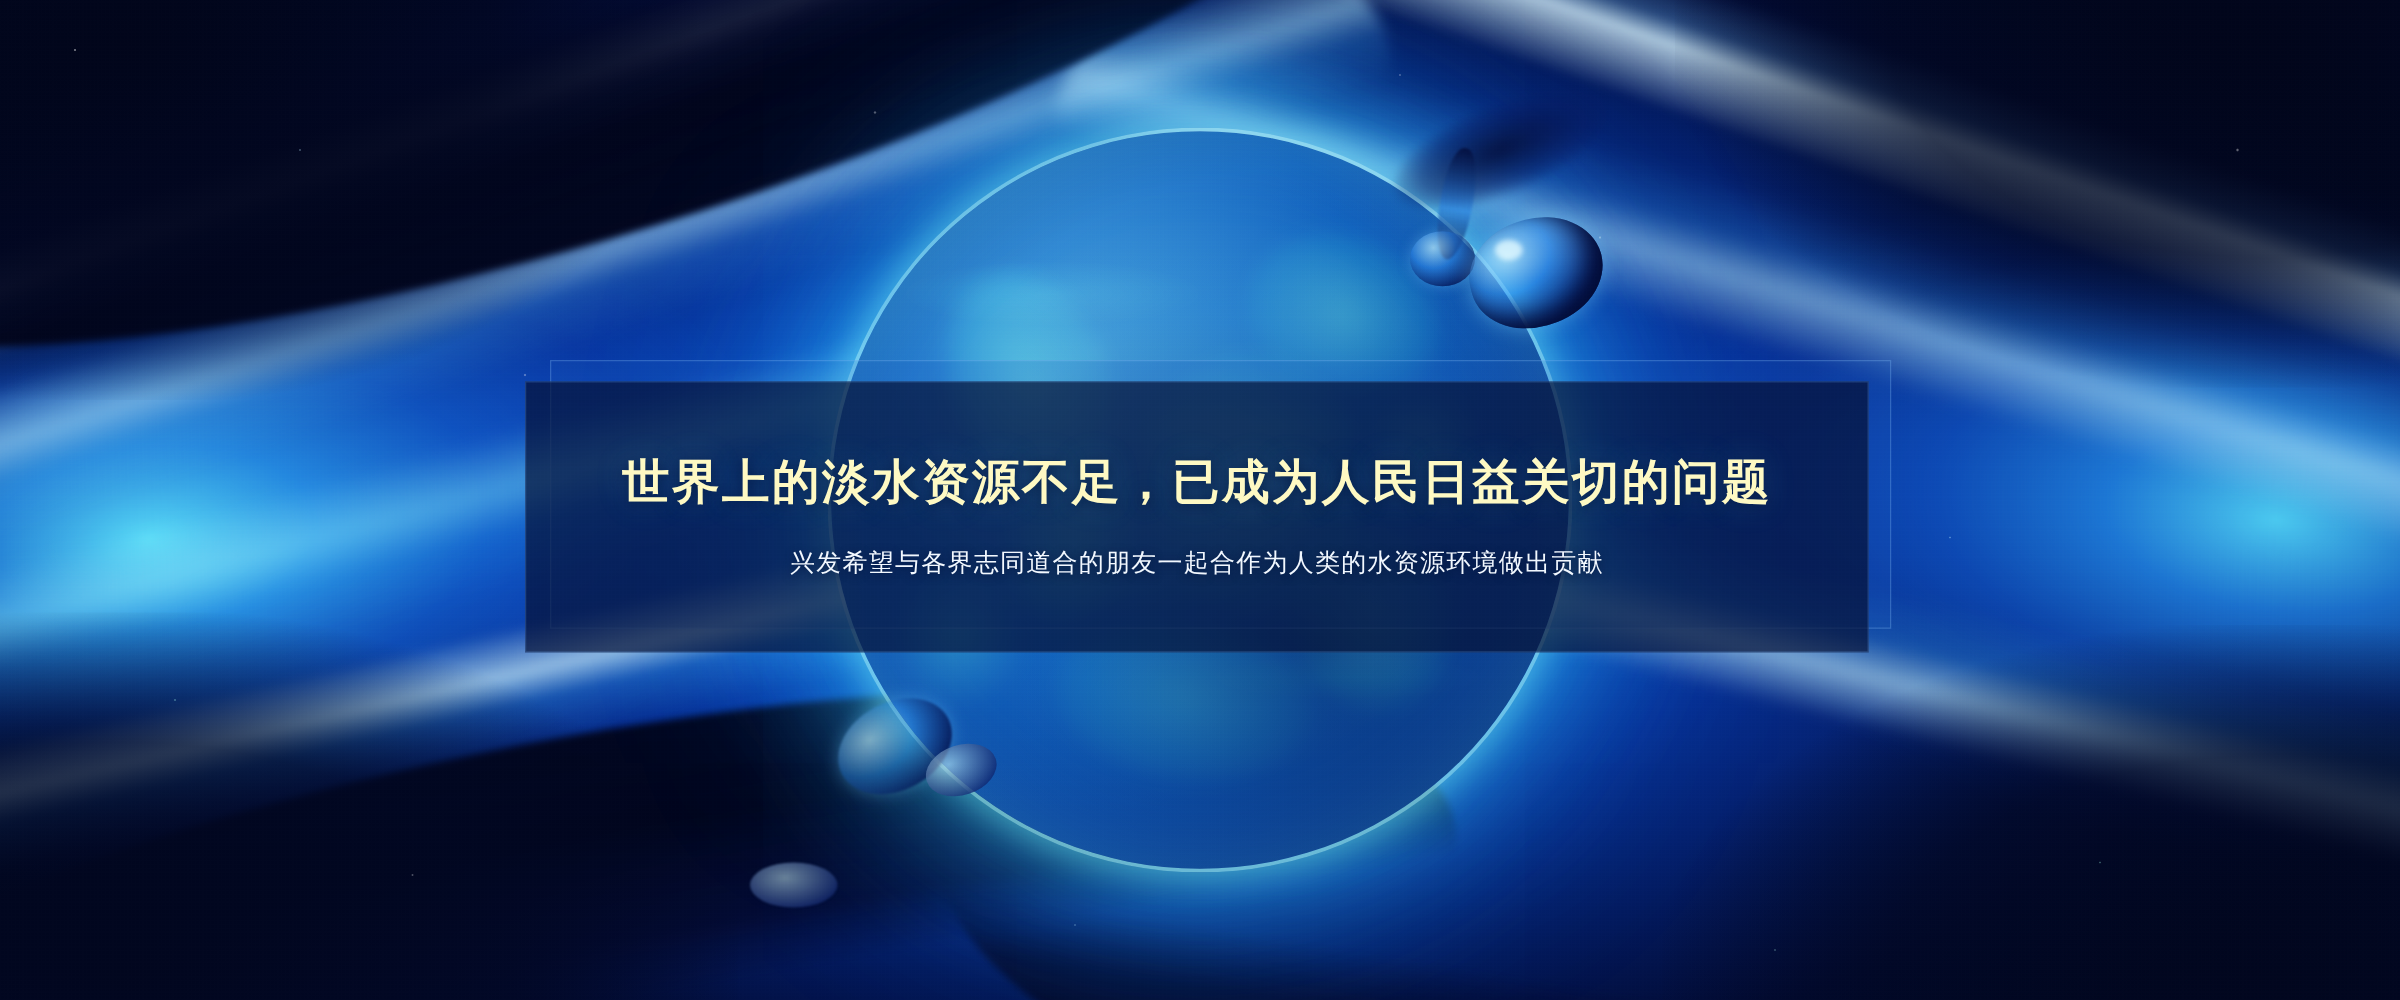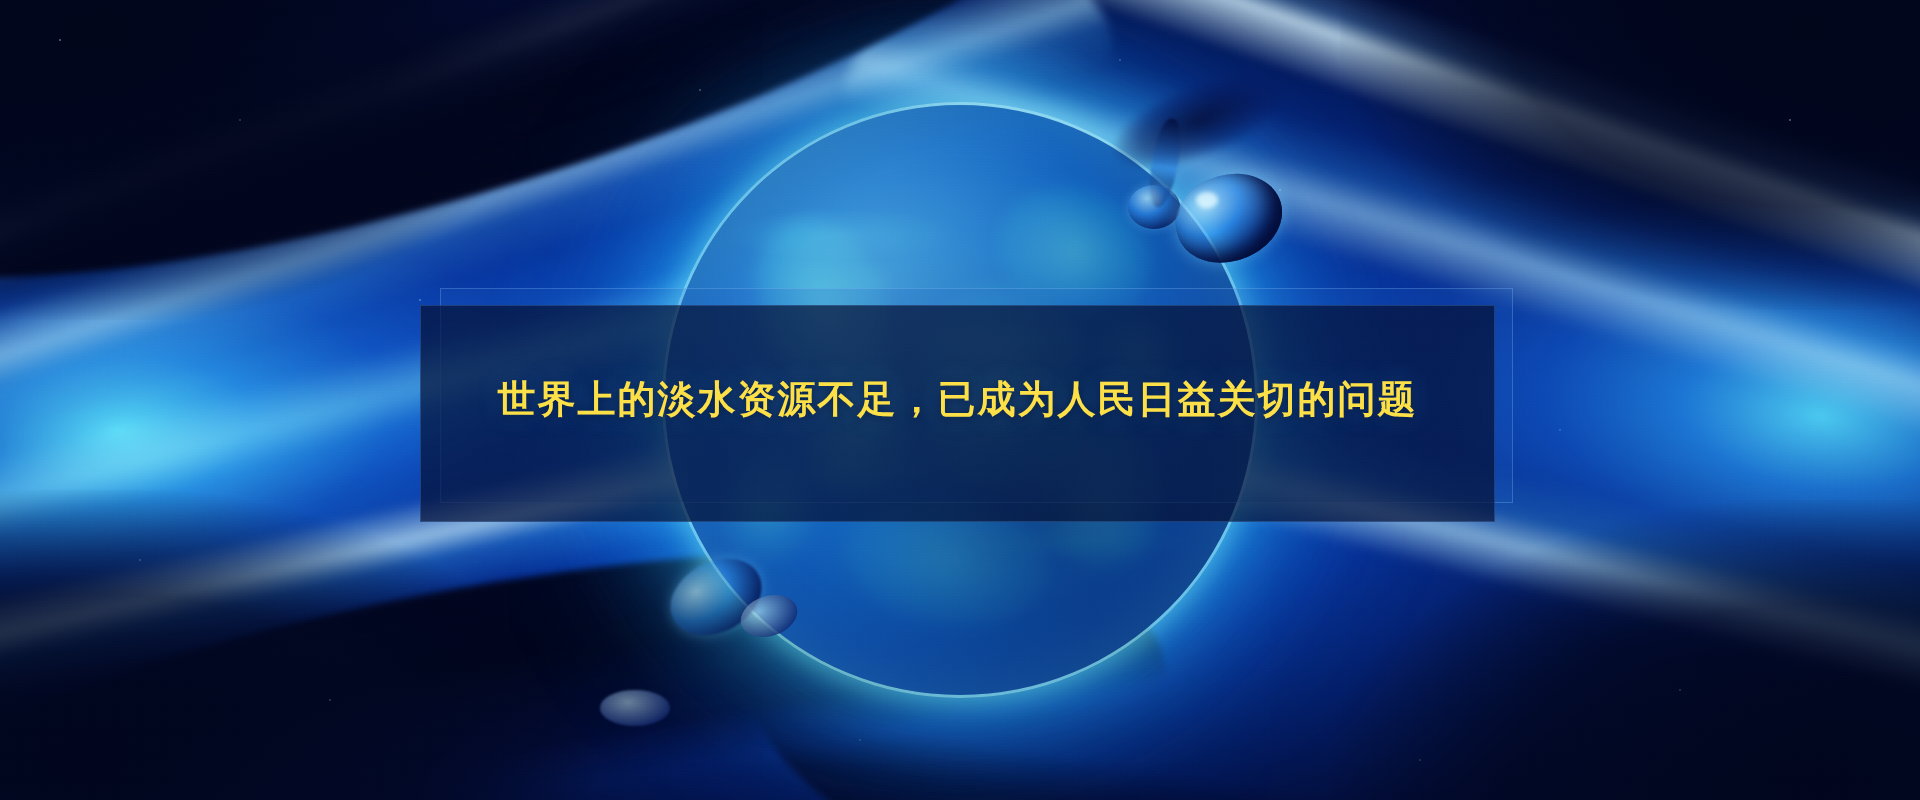--- a/index.html
+++ b/index.html
@@ -205,21 +205,21 @@
     background:rgba(30,95,195,.20);
     border:1px solid rgba(150,205,255,.26);
     box-sizing:border-box;}
   .banner-inner{
     position:absolute;left:0;top:17px;width:1075px;height:217px;
     background:rgba(4,16,52,.70);
     border:1px solid rgba(120,180,255,.22);
     box-sizing:border-box;
     display:flex;flex-direction:column;align-items:center;justify-content:center;}
   .title{
-    color:#fde047;font-size:38px;font-weight:bold;letter-spacing:2px;line-height:1.25;
+    color:#fef9c3;font-size:38px;font-weight:bold;letter-spacing:2px;line-height:1.25;
     text-shadow:0 2px 10px rgba(0,20,60,.85),0 0 24px rgba(90,200,255,.28);
     margin:0 0 28px 0;white-space:nowrap;text-align:center;}
   .subtitle{
     color:#f2f8ff;font-size:20px;font-weight:normal;letter-spacing:1px;line-height:1.3;
     text-shadow:0 1px 7px rgba(0,20,60,.85);
     margin:0;white-space:nowrap;}
 
   
   .grain{position:absolute;inset:0;pointer-events:none;opacity:.16;mix-blend-mode:overlay;
     background-image:
@@ -280,17 +280,18 @@
   <div class="drop drop-hl"></div>
 
   <div class="drop splash-a"></div>
   <div class="drop splash-b"></div>
   <div class="drop splash-c"></div>
 
   <div class="banner">
     <div class="banner-outer"></div>
     <div class="banner-inner">
       <h1 class="title">世界上的淡水资源不足，已成为人民日益关切的问题</h1>
+      <p class="subtitle">兴发希望与各界志同道合的朋友一起合作为人类的水资源环境做出贡献</p>
     </div>
   </div>
 
   <div class="grain"></div>
 </div>
 
 </body></html>

